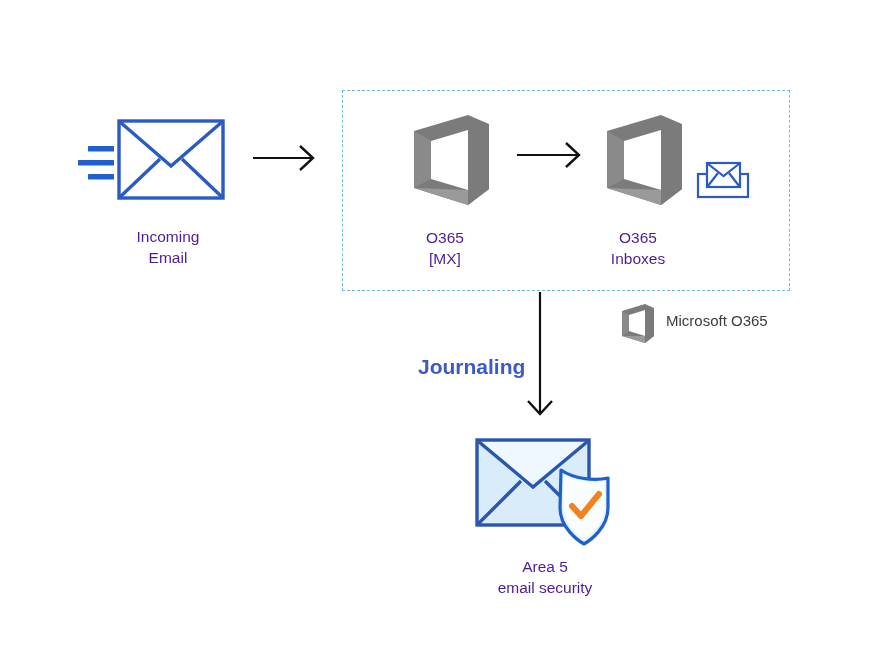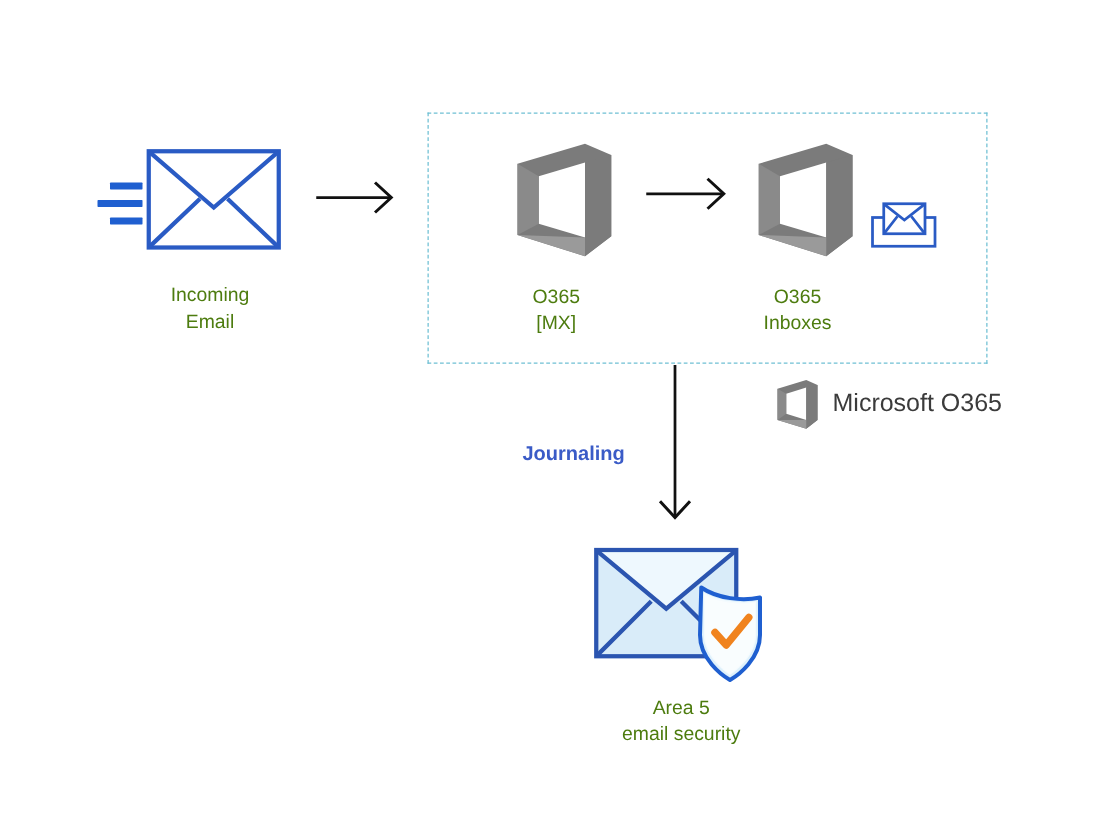--- a/index.html
+++ b/index.html
@@ -17,51 +17,51 @@
   #canvas {
     position: absolute;
     left: 0;
     top: 0;
     width: 886px;
     height: 653px;
   }
   .node-label {
     position: absolute;
     text-align: center;
-    color: #4d7c0f;
+    color: #4c1d95;
     font-size: 15.5px;
     line-height: 21px;
     font-family: "Liberation Sans", sans-serif;
     white-space: pre;
   }
   #incoming-email-label { left: 98px; top: 226px; width: 140px; }
 
   
   #o365-boundary {
     position: absolute;
     left: 342px; top: 90px;
     width: 448px; height: 201px;
     border: 1.6px dashed #6fc0d4;
     box-sizing: border-box;
   }
 
   #o365-mx-label { left: 385px; top: 227px; width: 120px; }
   #o365-inboxes-label { left: 578px; top: 227px; width: 120px; }
   #legend-label {
     position: absolute; left: 666px; top: 312px;
-    font-size: 20px; color: #3b3b3b;
+    font-size: 15px; color: #3b3b3b;
     font-family: "Liberation Sans", sans-serif;
     white-space: pre;
   }
 
   
   #journaling-label {
     position: absolute;
     left: 418px; top: 355px;
-    font-size: 16px;
+    font-size: 21px;
     font-weight: bold;
     color: #3a5bc7;
     font-family: "Liberation Sans", sans-serif;
     white-space: pre;
   }
   #area1-label { left: 455px; top: 556px; width: 180px; }
 </style>
 </head>
 <body>
 

